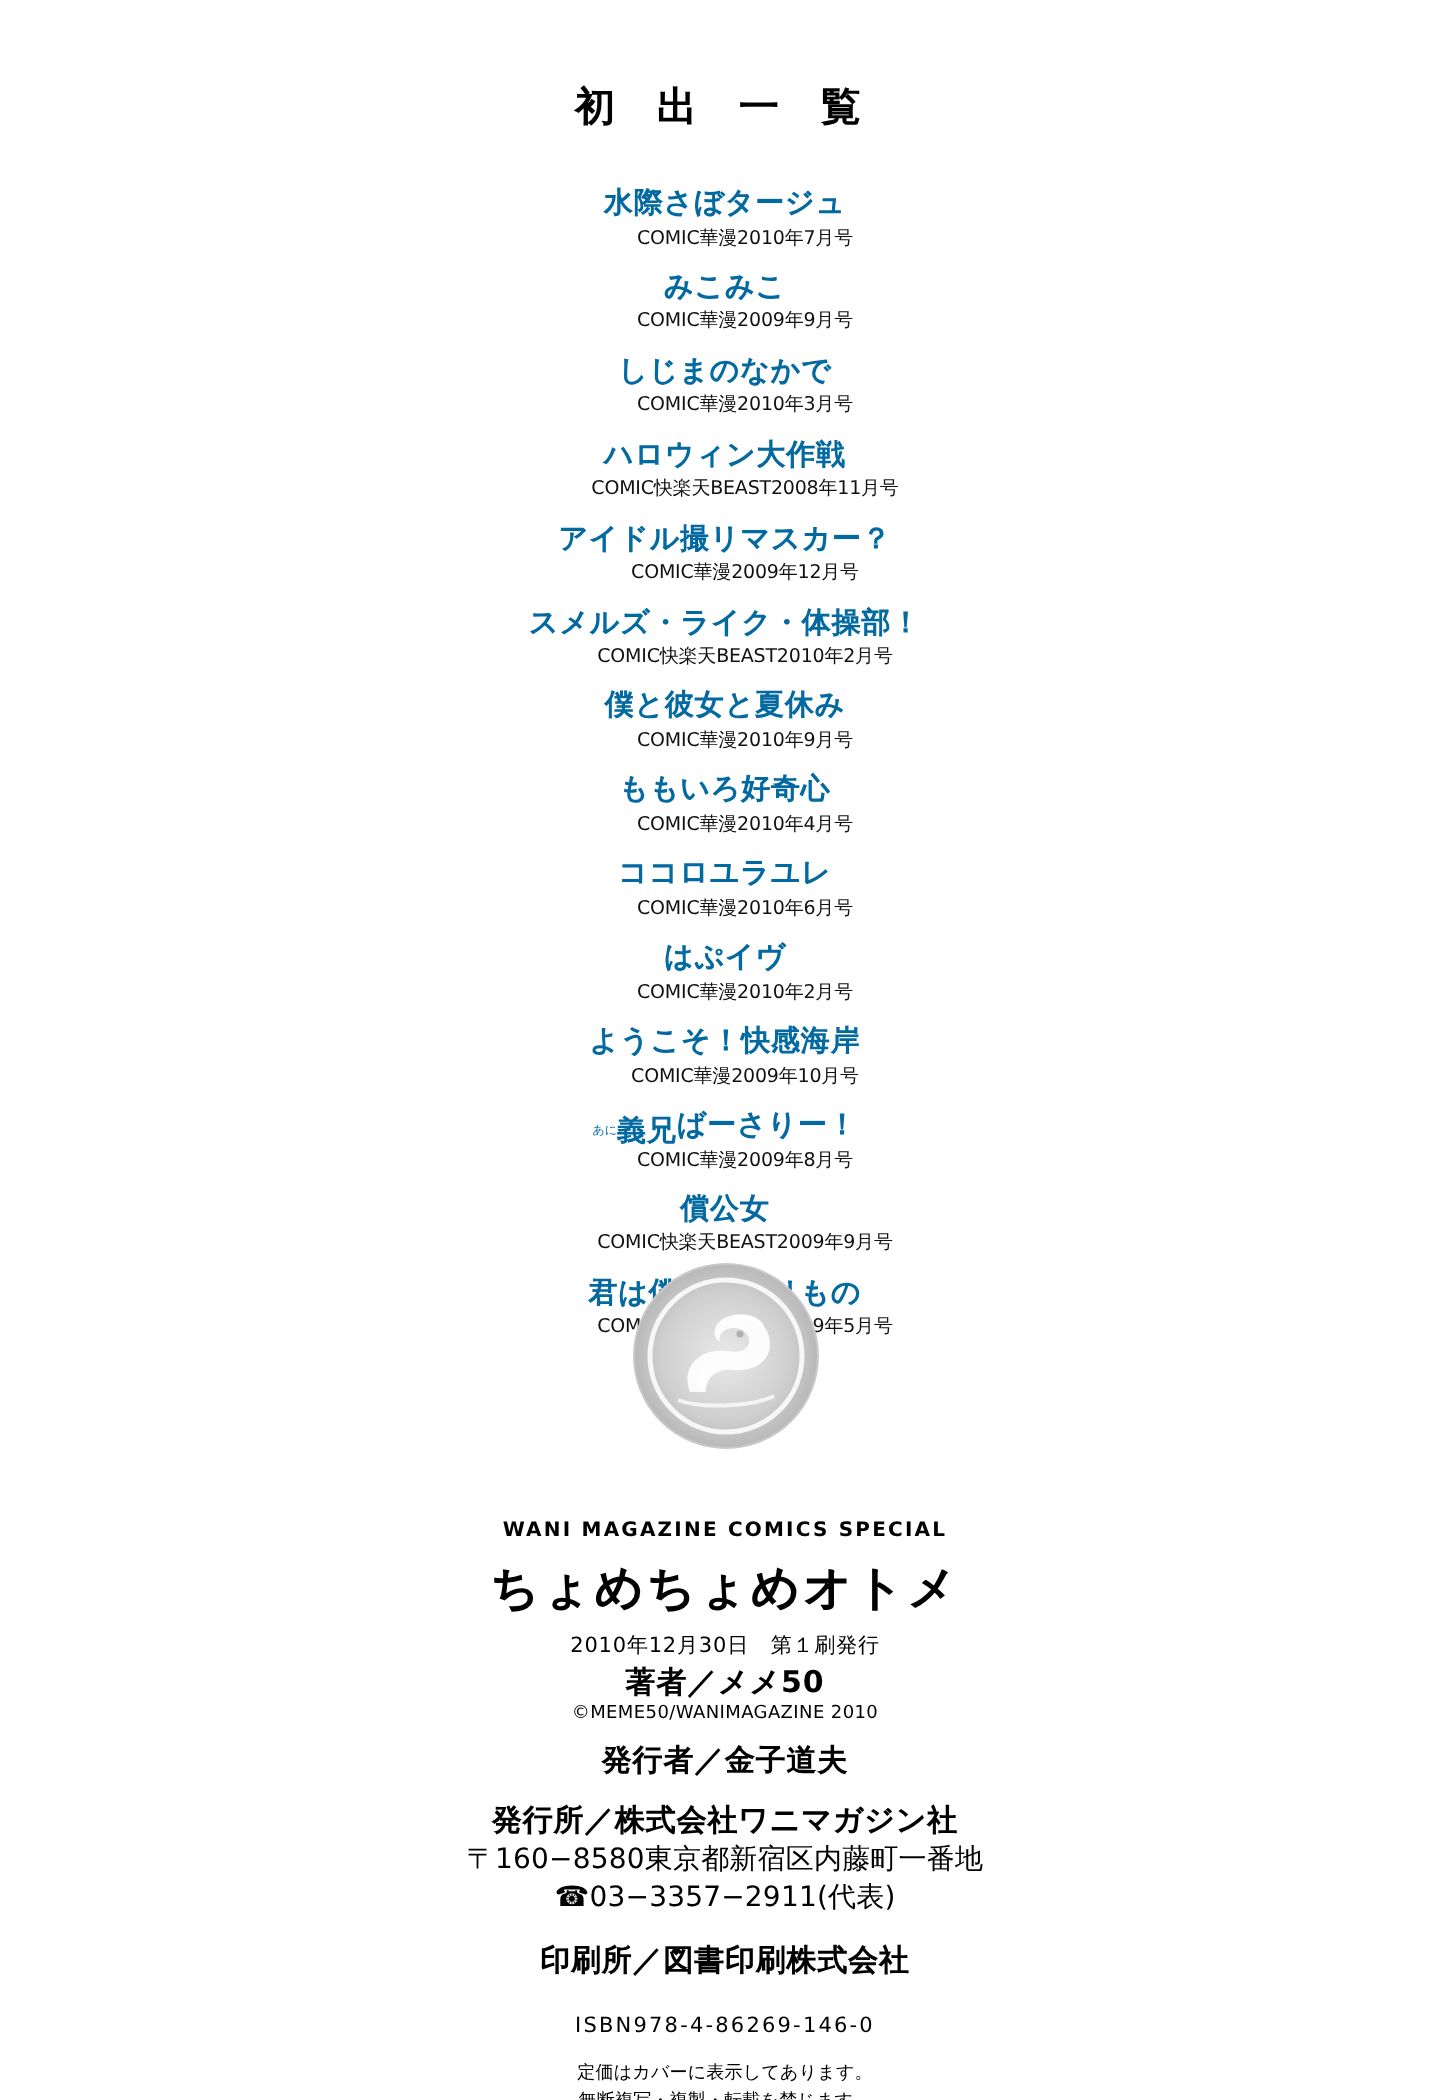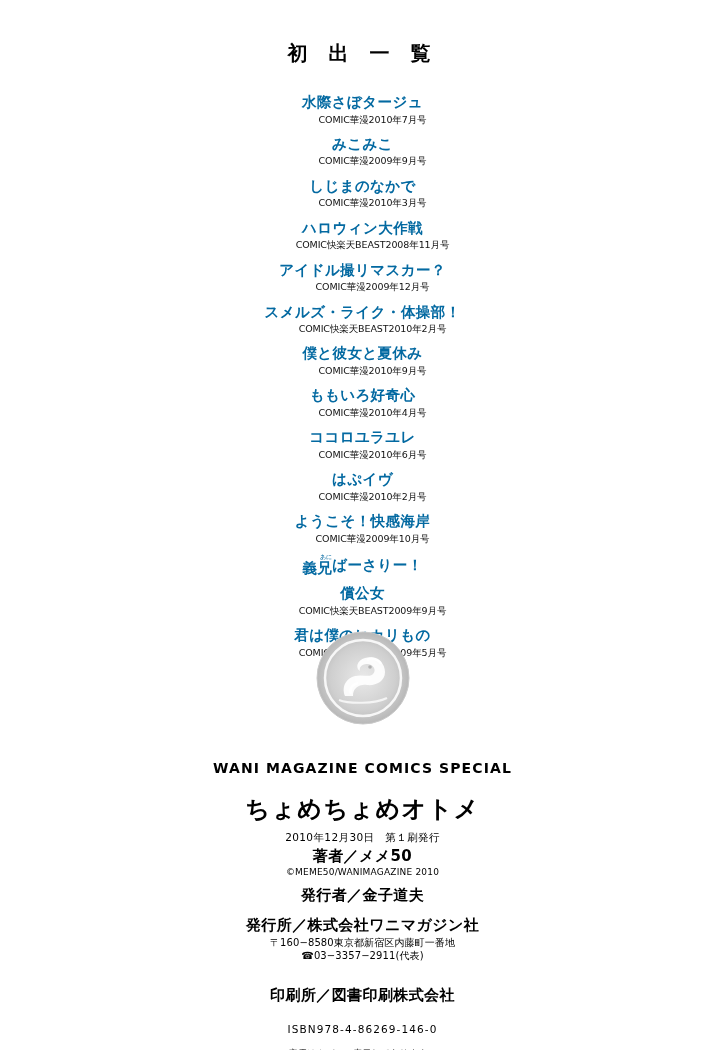--- a/index.html
+++ b/index.html
@@ -42,22 +42,21 @@
   }
   .credit-work {
     font-size: 14.5px;
     font-weight: bold;
     line-height: 1.35;
     letter-spacing: 0.4px;
     color: #0369a1;
   }
   .credit-work .ruby-wrap {
     display: inline-flex;
-    flex-direction: column;
-    align-items: flex-end;
+    align-items: center;
     vertical-align: bottom;
     line-height: 1;
   }
   .credit-work .ruby-wrap .rt {
     font-size: 6px;
     font-weight: normal;
     line-height: 1;
     margin-bottom: 1px;
     letter-spacing: 0;
   }
@@ -87,24 +86,24 @@
 
   
   .colophon {
     position: absolute;
     top: 760px;
     left: 0;
     width: 725px;
     text-align: center;
   }
   .series-line {
-    font-size: 14px;
+    font-size: 10px;
     letter-spacing: 1.1px;
     font-weight: bold;
-    margin-bottom: 20px;
+    margin-bottom: 10px;
   }
   .book-title {
     font-size: 24px;
     font-weight: bold;
     letter-spacing: 1.5px;
     line-height: 1.15;
     margin-bottom: 7px;
   }
   .pub-date {
     font-size: 10.5px;
@@ -112,26 +111,26 @@
     margin-bottom: 0;
   }
   .colophon-row {
     font-size: 15px;
     font-weight: bold;
     letter-spacing: 0.4px;
     line-height: 1.25;
     margin-top: 2px;
   }
   .colophon-sub {
-    font-size: 10px;
+    font-size: 14px;
     font-weight: normal;
     letter-spacing: 0.1px;
     line-height: 1.35;
     margin-top: 1px;
-    margin-bottom: 23px;
+    margin-bottom: 12px;
   }
   .copyright-line {
     font-size: 9px;
     letter-spacing: 0.2px;
     margin-top: 2px;
     margin-bottom: 9px;
   }
   .isbn {
     font-size: 10.5px;
     letter-spacing: 1.1px;
@@ -194,20 +193,21 @@
     </div>
     <div class="credit-entry">
       <div class="credit-work">ようこそ！快感海岸</div>
       <div class="credit-source">COMIC華漫2009年10月号</div>
     </div>
     <div class="credit-entry">
       <div class="credit-work"><span class="ruby-wrap">
             <span class="rt">あに</span>
             <span class="rb">義兄</span>
           </span><span>ばーさりー！</span></div>
+      <div class="credit-source">COMIC華漫2009年8月号</div>
     </div>
     <div class="credit-entry">
       <div class="credit-work">償公女</div>
       <div class="credit-source">COMIC快楽天BEAST2009年9月号</div>
     </div>
     <div class="credit-entry">
       <div class="credit-work">君は僕のヒカリもの</div>
       <div class="credit-source">COMIC快楽天BEAST2009年5月号</div>
     </div>
   </section>

